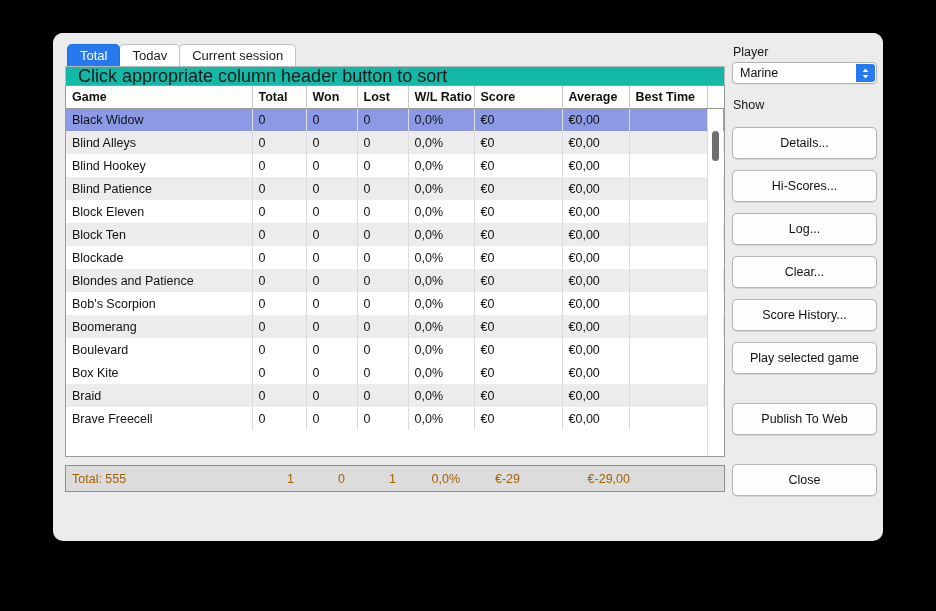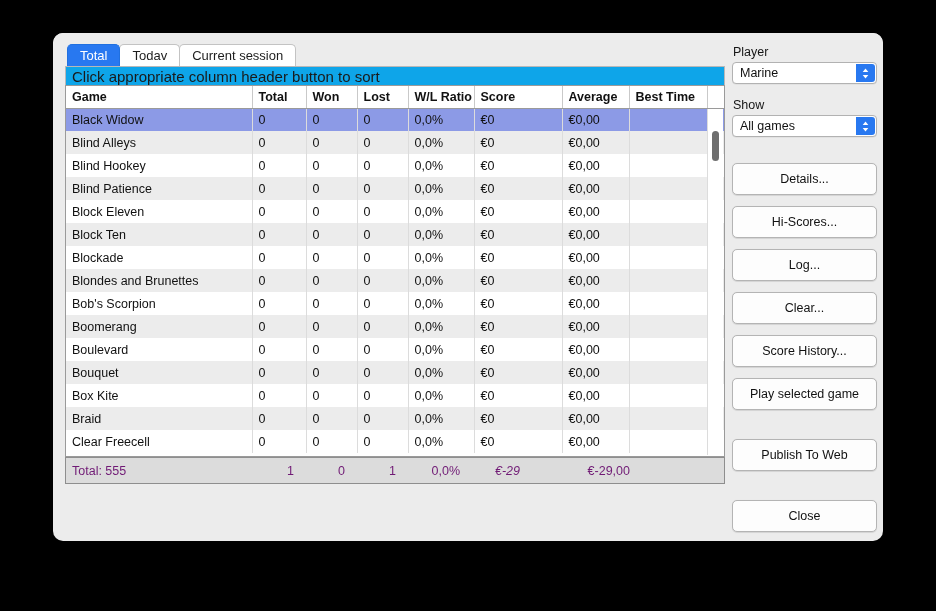--- a/index.html
+++ b/index.html
@@ -101,27 +101,27 @@
     background: #2878f0;
     color: #ffffff;
     border-color: #2070e0;
     position: relative;
     z-index: 2;
   }
 
   
   .hint-bar {
     height: 19px;
-    background: #0ea5e9;
+    background: #14b8a6;
     border: 1px solid #b8b8b8;
     border-bottom: none;
     display: flex;
     align-items: center;
-    padding-left: 6px;
-    font-size: 15px;
+    padding-left: 12px;
+    font-size: 18px;
     color: #1a1a1a;
   }
 
   
   .table-frame {
     position: relative;
     height: 372px;
     background: #ffffff;
     border: 1px solid #9a9a9a;
     overflow: hidden;
@@ -193,40 +193,40 @@
     left: 4px;
     top: 22px;
     width: 7px;
     height: 30px;
     background: #6e6e6e;
     border-radius: 4px;
   }
 
   
   .totals-bar {
-    margin-top: 0;
+    margin-top: 8px;
     height: 27px;
     background: #dcdcdc;
     border: 1px solid #8e8e8e;
     display: flex;
     align-items: center;
     font-size: 12.5px;
-    color: #701a75;
+    color: #a16207;
   }
   .totals-bar .tcell {
     overflow: hidden;
     white-space: nowrap;
     padding-left: 6px;
   }
   .tc-game  { width: 186px; }
   .tc-total { width: 54px;  text-align: right; padding-right: 12px; }
   .tc-won   { width: 51px;  text-align: right; padding-right: 12px; }
   .tc-lost  { width: 51px;  text-align: right; padding-right: 12px; }
   .tc-ratio { width: 66px;  text-align: right; padding-right: 14px; }
-  .tc-score { width: 88px;  text-align: right; padding-right: 42px; font-style: italic; }
+  .tc-score { width: 88px;  text-align: right; padding-right: 42px; }
   .tc-avg   { width: 90px;  text-align: right; padding-right: 22px; }
 
   
   .right-pane {
     position: absolute;
     left: 679px;
     top: 12px;
     width: 145px;
   }
   .field-label {
@@ -398,21 +398,21 @@
                 <td>0</td>
                 <td>0</td>
                 <td>0</td>
                 <td>0,0%</td>
                 <td>€0</td>
                 <td>€0,00</td>
                 <td></td>
                 <td></td>
               </tr>
               <tr class="row-even">
-                <td>Blondes and Brunettes</td>
+                <td>Blondes and Patience</td>
                 <td>0</td>
                 <td>0</td>
                 <td>0</td>
                 <td>0,0%</td>
                 <td>€0</td>
                 <td>€0,00</td>
                 <td></td>
                 <td></td>
               </tr>
               <tr class="row-odd">
@@ -441,31 +441,20 @@
                 <td>Boulevard</td>
                 <td>0</td>
                 <td>0</td>
                 <td>0</td>
                 <td>0,0%</td>
                 <td>€0</td>
                 <td>€0,00</td>
                 <td></td>
                 <td></td>
               </tr>
-              <tr class="row-even">
-                <td>Bouquet</td>
-                <td>0</td>
-                <td>0</td>
-                <td>0</td>
-                <td>0,0%</td>
-                <td>€0</td>
-                <td>€0,00</td>
-                <td></td>
-                <td></td>
-              </tr>
               <tr class="row-odd">
                 <td>Box Kite</td>
                 <td>0</td>
                 <td>0</td>
                 <td>0</td>
                 <td>0,0%</td>
                 <td>€0</td>
                 <td>€0,00</td>
                 <td></td>
                 <td></td>
@@ -475,21 +464,21 @@
                 <td>0</td>
                 <td>0</td>
                 <td>0</td>
                 <td>0,0%</td>
                 <td>€0</td>
                 <td>€0,00</td>
                 <td></td>
                 <td></td>
               </tr>
               <tr class="row-odd">
-                <td>Clear Freecell</td>
+                <td>Brave Freecell</td>
                 <td>0</td>
                 <td>0</td>
                 <td>0</td>
                 <td>0,0%</td>
                 <td>€0</td>
                 <td>€0,00</td>
                 <td></td>
                 <td></td>
               </tr>
             </tbody>
@@ -518,29 +507,20 @@
         <span>Marine</span>
         <span class="chev">
           <svg width="9" height="13" viewBox="0 0 9 13">
             <path d="M4.5 1.5 L7.3 5 L1.7 5 Z" fill="#ffffff"></path>
             <path d="M4.5 11.5 L7.3 8 L1.7 8 Z" fill="#ffffff"></path>
           </svg>
         </span>
       </div>
 
       <div class="field-label">Show</div>
-      <div class="dropdown">
-        <span>All games</span>
-        <span class="chev">
-          <svg width="9" height="13" viewBox="0 0 9 13">
-            <path d="M4.5 1.5 L7.3 5 L1.7 5 Z" fill="#ffffff"></path>
-            <path d="M4.5 11.5 L7.3 8 L1.7 8 Z" fill="#ffffff"></path>
-          </svg>
-        </span>
-      </div>
 
       <div class="gap-lg"></div>
 
       <div class="sbtn">Details...</div>
       <div class="sbtn">Hi-Scores...</div>
       <div class="sbtn">Log...</div>
       <div class="sbtn">Clear...</div>
       <div class="sbtn">Score History...</div>
       <div class="sbtn">Play selected game</div>
 

